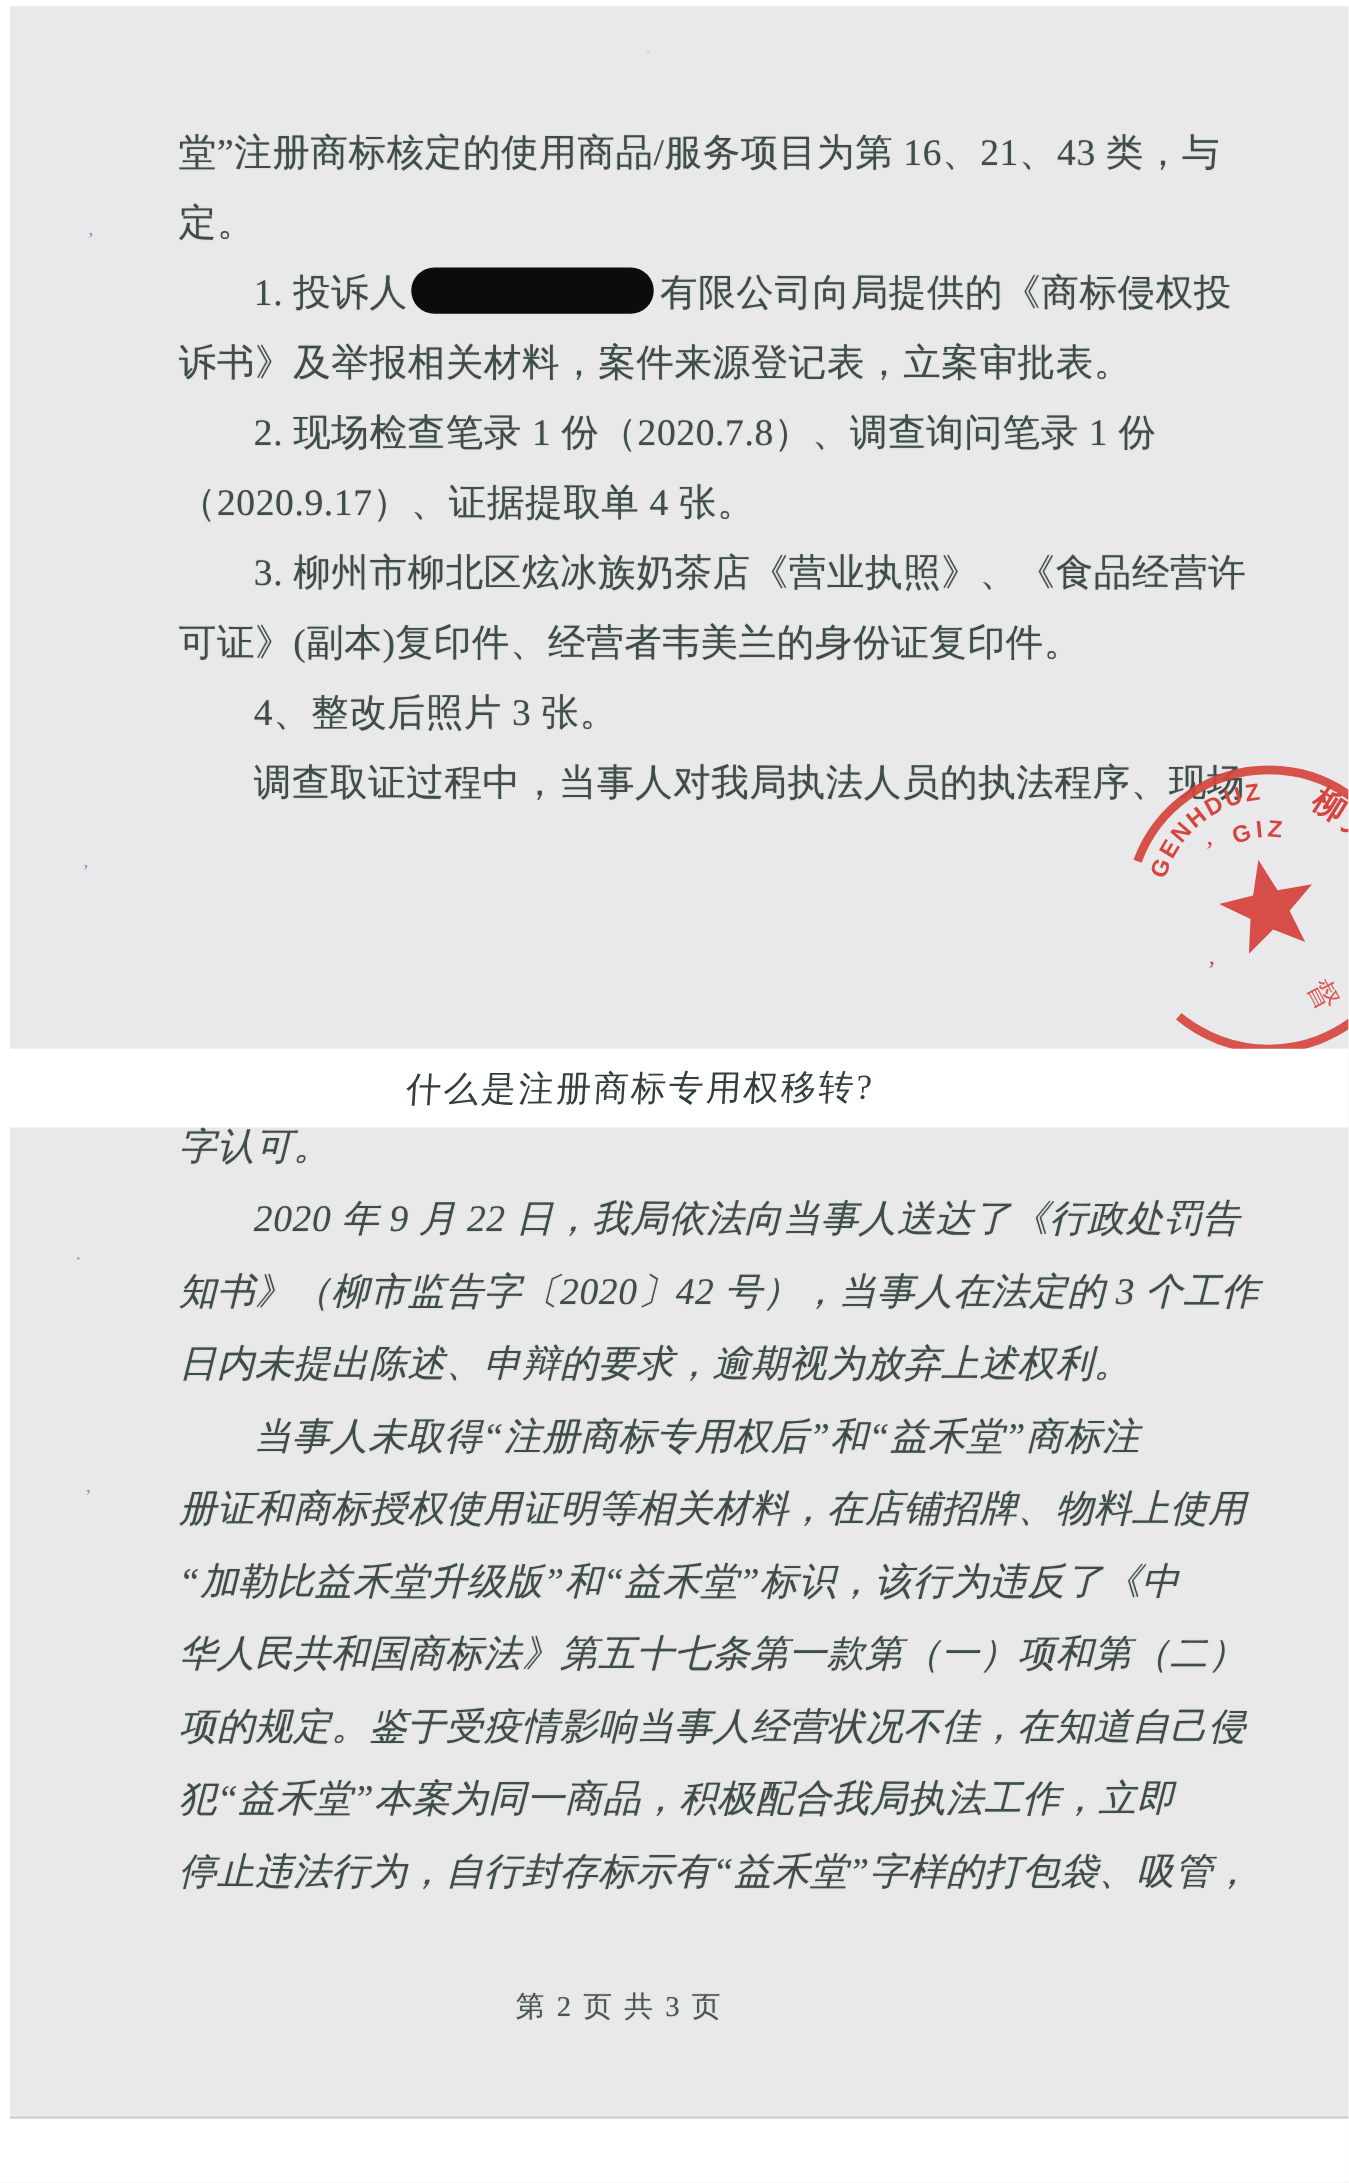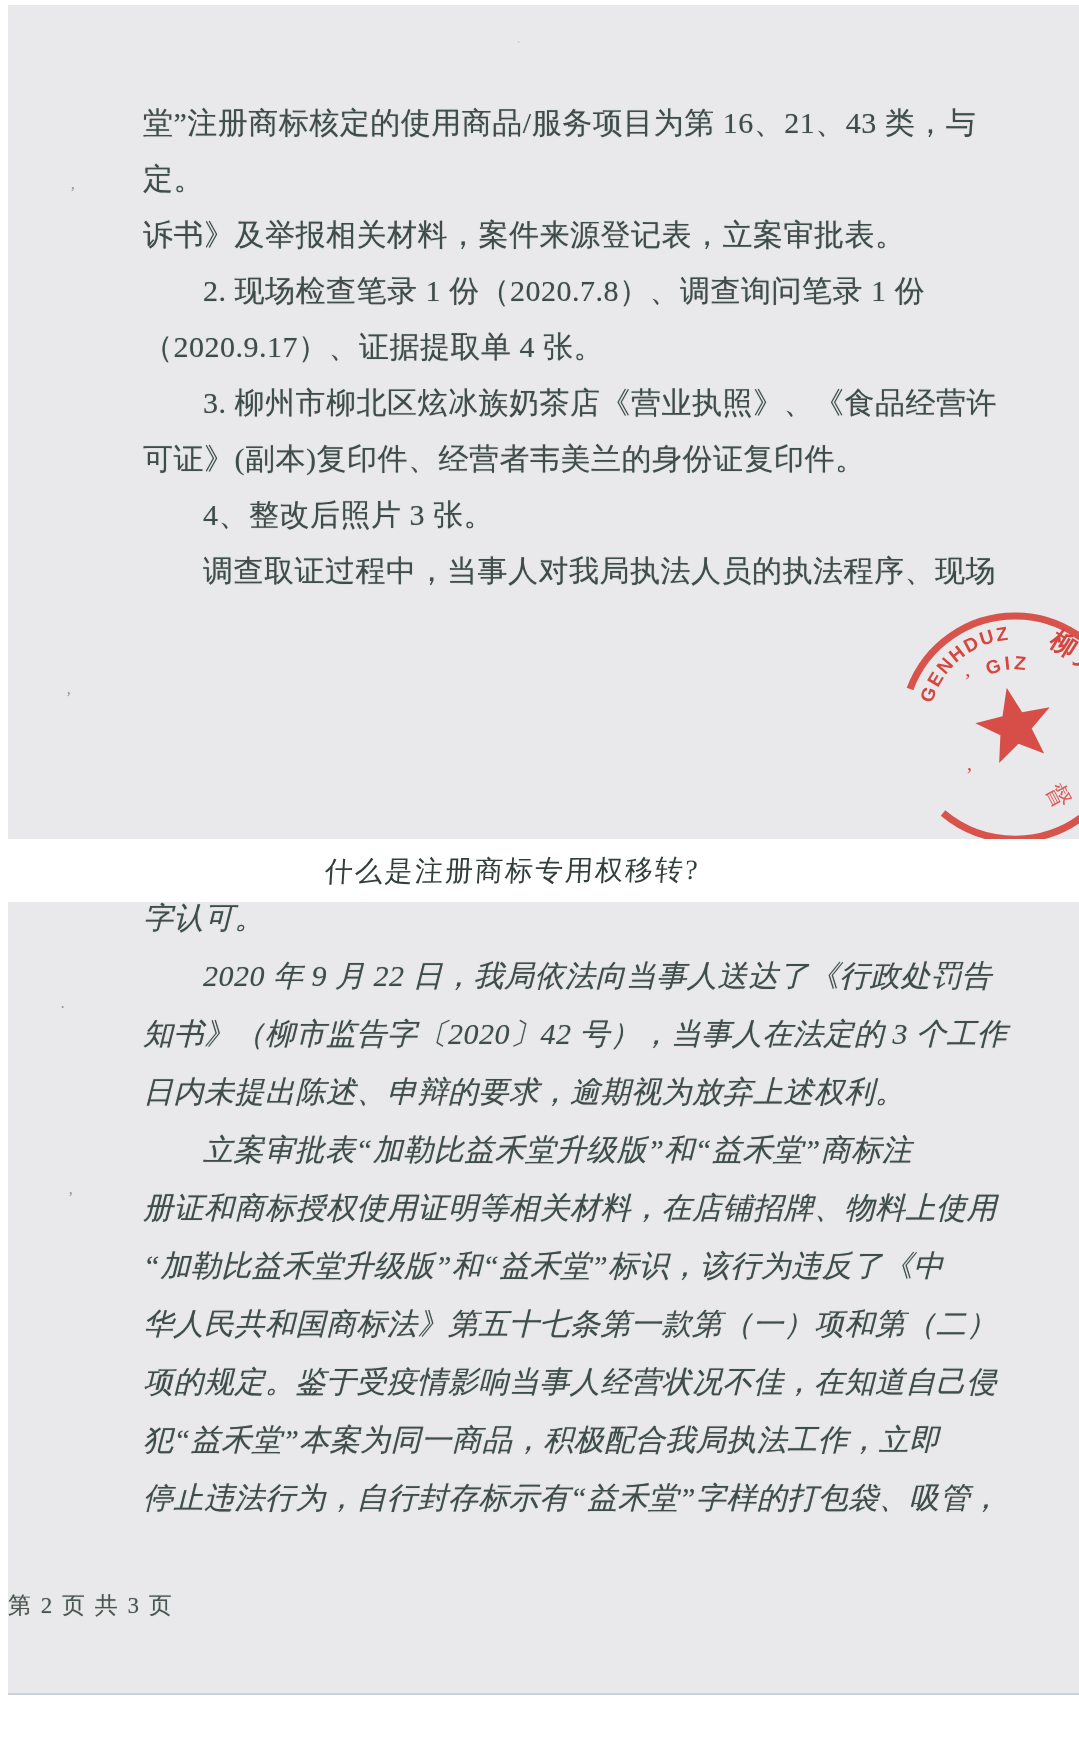--- a/index.html
+++ b/index.html
@@ -48,21 +48,21 @@
     margin-right:55px;
     transform:skewX(-4deg) rotate(-.3deg);
     color:#333f3c;
     font-size:28px;
     letter-spacing:2px;
     font-family:"Liberation Serif","DejaVu Serif",serif;
   }
   .seal{position:absolute;left:872px;top:555px;}
   .footer{
     position:absolute;left:0;top:1585px;width:975px;
-    text-align:left;
+    text-align:center;
     color:#49564f;
     font-size:23px;
     letter-spacing:2px;
     text-shadow:0 0 1px rgba(70,85,80,.4);
   }
   .speck{position:absolute;color:#8d979a;font-size:16px;line-height:1;}
   .s1{left:62px;top:180px;}
   .s2{left:58px;top:685px;}
   .s3{left:52px;top:995px;}
   .s4{left:60px;top:1185px;}
@@ -71,20 +71,21 @@
 </head>
 <body>
 
 <div class="page">
 
   <div class="paper">
 
     <div class="text-block block1" id="block1">
         <div class="line">堂”注册商标核定的使用商品/服务项目为第 16、21、43 类，与</div>
         <div class="line">定。</div>
+        <div class="line indent"><span>1. 投诉人</span><span class="redaction"></span><span>有限公司向局提供的《商标侵权投</span></div>
         <div class="line">诉书》及举报相关材料，案件来源登记表，立案审批表。</div>
         <div class="line indent">2. 现场检查笔录 1 份（2020.7.8）、调查询问笔录 1 份</div>
         <div class="line">（2020.9.17）、证据提取单 4 张。</div>
         <div class="line indent">3. 柳州市柳北区炫冰族奶茶店《营业执照》、《食品经营许</div>
         <div class="line">可证》(副本)复印件、经营者韦美兰的身份证复印件。</div>
         <div class="line indent">4、整改后照片 3 张。</div>
         <div class="line indent">调查取证过程中，当事人对我局执法人员的执法程序、现场</div>
       </div>
 
     <svg class="seal" width="199" height="330" viewBox="0 0 199 330">
@@ -109,21 +110,21 @@
       <text x="84" y="128" fill="#d6453e" font-size="22">’</text>
       <text x="86" y="222" fill="#d6453e" font-size="20">’</text>
       <text x="168" y="242" fill="#d6453e" font-size="24" transform="rotate(62 178 234)" opacity="0.85">督</text>
     </svg>
 
     <div class="text-block block2" id="block2">
         <div class="line">字认可。</div>
         <div class="line indent">2020 年 9 月 22 日，我局依法向当事人送达了《行政处罚告</div>
         <div class="line">知书》（柳市监告字〔2020〕42 号），当事人在法定的 3 个工作</div>
         <div class="line">日内未提出陈述、申辩的要求，逾期视为放弃上述权利。</div>
-        <div class="line indent">立案审批表“加勒比益禾堂升级版”和“益禾堂”商标注</div>
+        <div class="line indent">当事人未取得“注册商标专用权后”和“益禾堂”商标注</div>
         <div class="line">册证和商标授权使用证明等相关材料，在店铺招牌、物料上使用</div>
         <div class="line">“加勒比益禾堂升级版”和“益禾堂”标识，该行为违反了《中</div>
         <div class="line">华人民共和国商标法》第五十七条第一款第（一）项和第（二）</div>
         <div class="line">项的规定。鉴于受疫情影响当事人经营状况不佳，在知道自己侵</div>
         <div class="line">犯“益禾堂”本案为同一商品，积极配合我局执法工作，立即</div>
         <div class="line">停止违法行为，自行封存标示有“益禾堂”字样的打包袋、吸管，</div>
       </div>
 
     <div class="footer">第 2 页 共 3 页</div>
 

